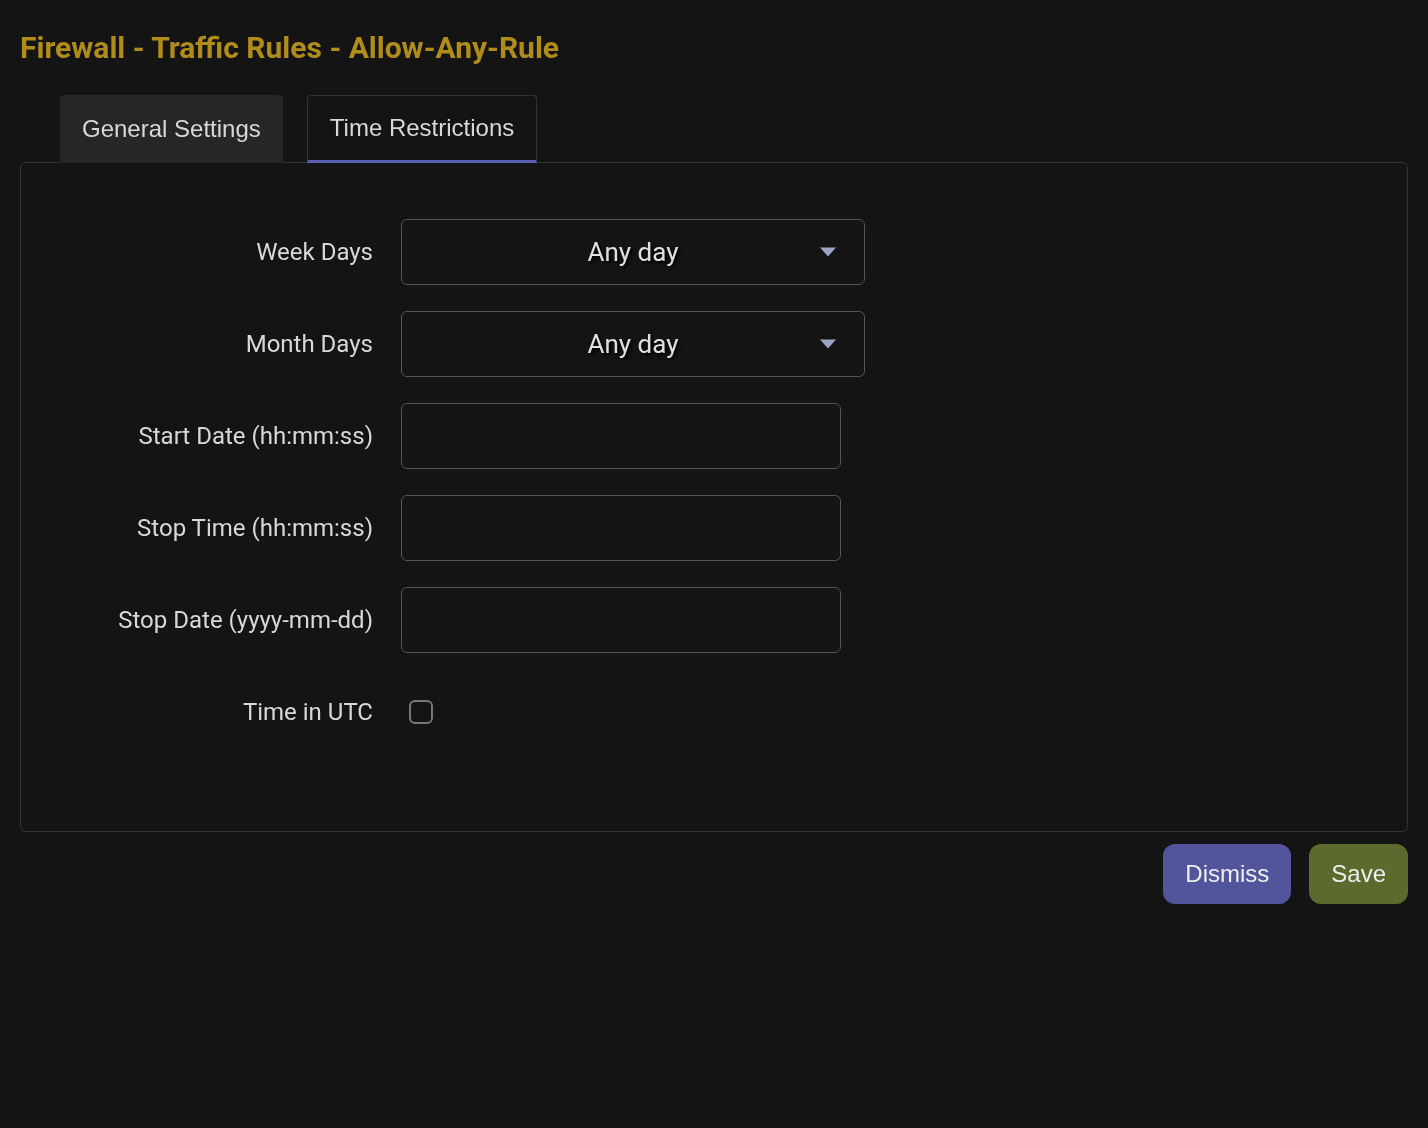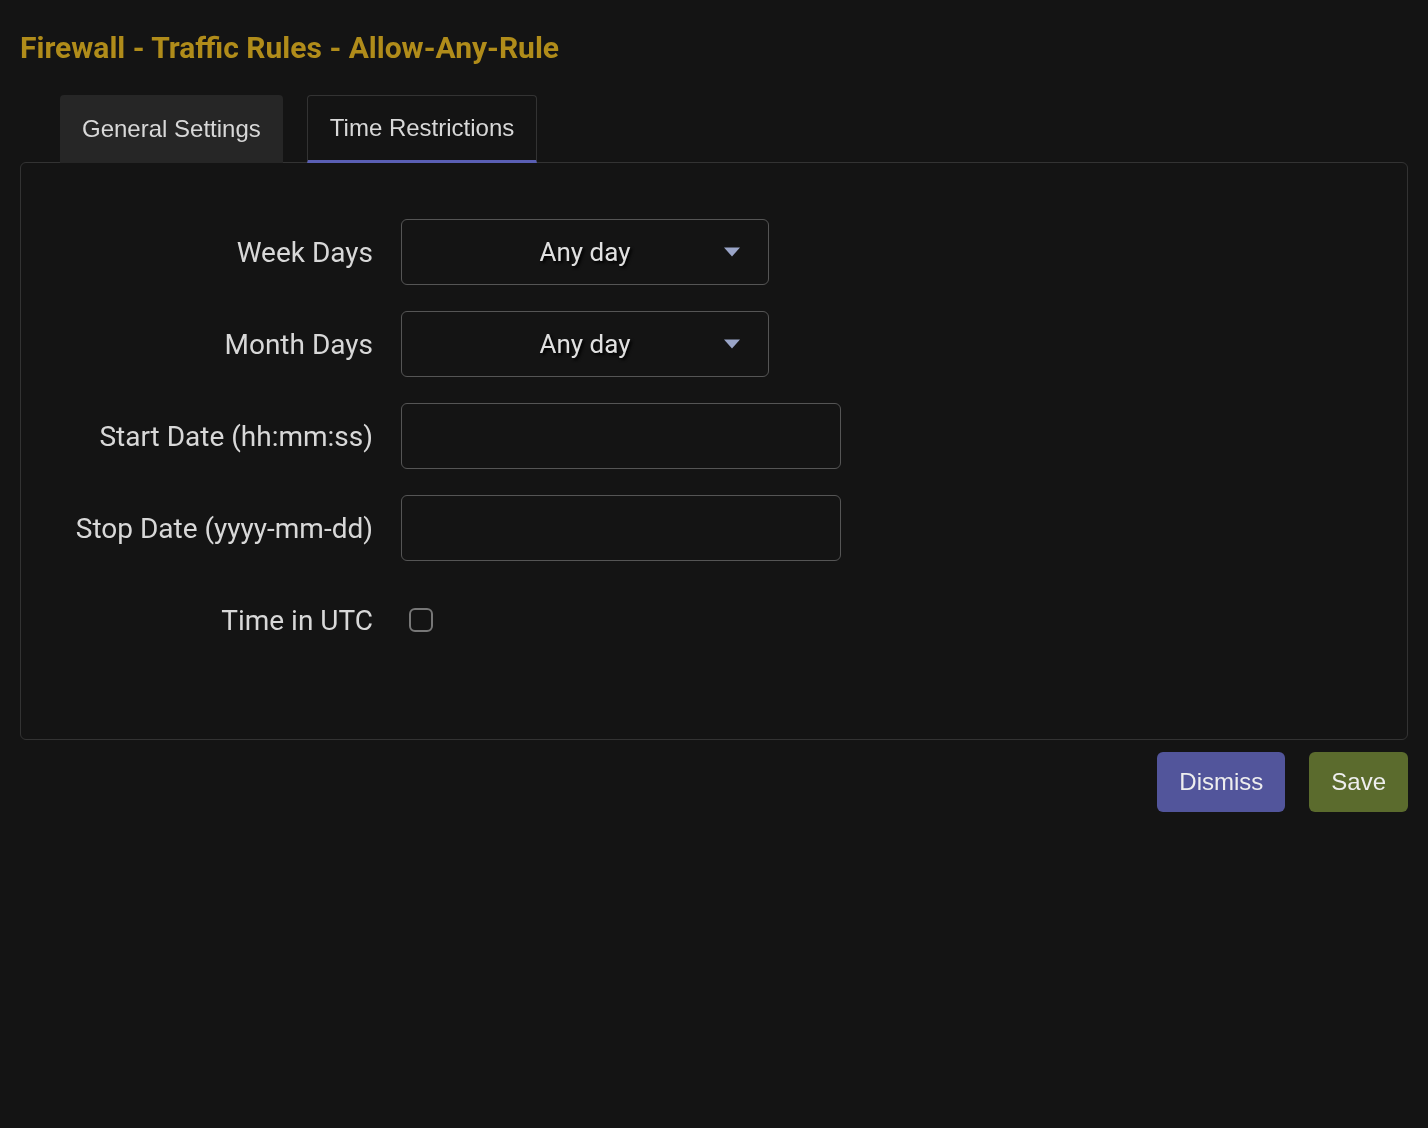--- a/index.html
+++ b/index.html
@@ -51,27 +51,27 @@
     }
     .form-row {
       display: flex;
       align-items: center;
       margin: 26px 0;
       min-height: 66px;
     }
     .form-label {
       width: 340px;
       text-align: right;
-      font-size: 28px;
+      font-size: 24px;
       padding-right: 28px;
       color: #d8d8d8;
     }
     .select-wrap {
       position: relative;
-      width: 368px;
+      width: 464px;
       height: 66px;
     }
     .select-box {
       width: 100%;
       height: 100%;
       border: 1px solid #555;
       border-radius: 6px;
       background-color: transparent;
       display: flex;
       align-items: center;
@@ -119,24 +119,23 @@
     .footer {
       display: flex;
       justify-content: flex-end;
       gap: 18px;
       padding: 12px 0 0 0;
     }
     .btn {
       font-size: 24px;
       padding: 16px 22px;
       border: none;
-      border-radius: 6px;
+      border-radius: 12px;
       cursor: pointer;
       color: #eee;
-      margin-left: 6px;
     }
     .btn-dismiss {
       background-color: #52559b;
     }
     .btn-save {
       background-color: #5b6b2d;
     }
   </style>
 </head>
 <body>
@@ -169,20 +168,24 @@
           <span class="select-caret"></span>
         </div>
       </div>
     </div>
 
     <div class="form-row">
       <label class="form-label">Start Date (hh:mm:ss)</label>
       <input type="text" class="text-input" value="" style="">
     </div>
 
+    <div class="form-row">
+      <label class="form-label">Stop Time (hh:mm:ss)</label>
+      <input type="text" class="text-input" value="" style="">
+    </div>
 
 
     <div class="form-row">
       <label class="form-label">Stop Date (yyyy-mm-dd)</label>
       <input type="text" class="text-input" value="" style="">
     </div>
 
     <div class="form-row">
       <label class="form-label">Time in UTC</label>
       <div class="checkbox"></div>

